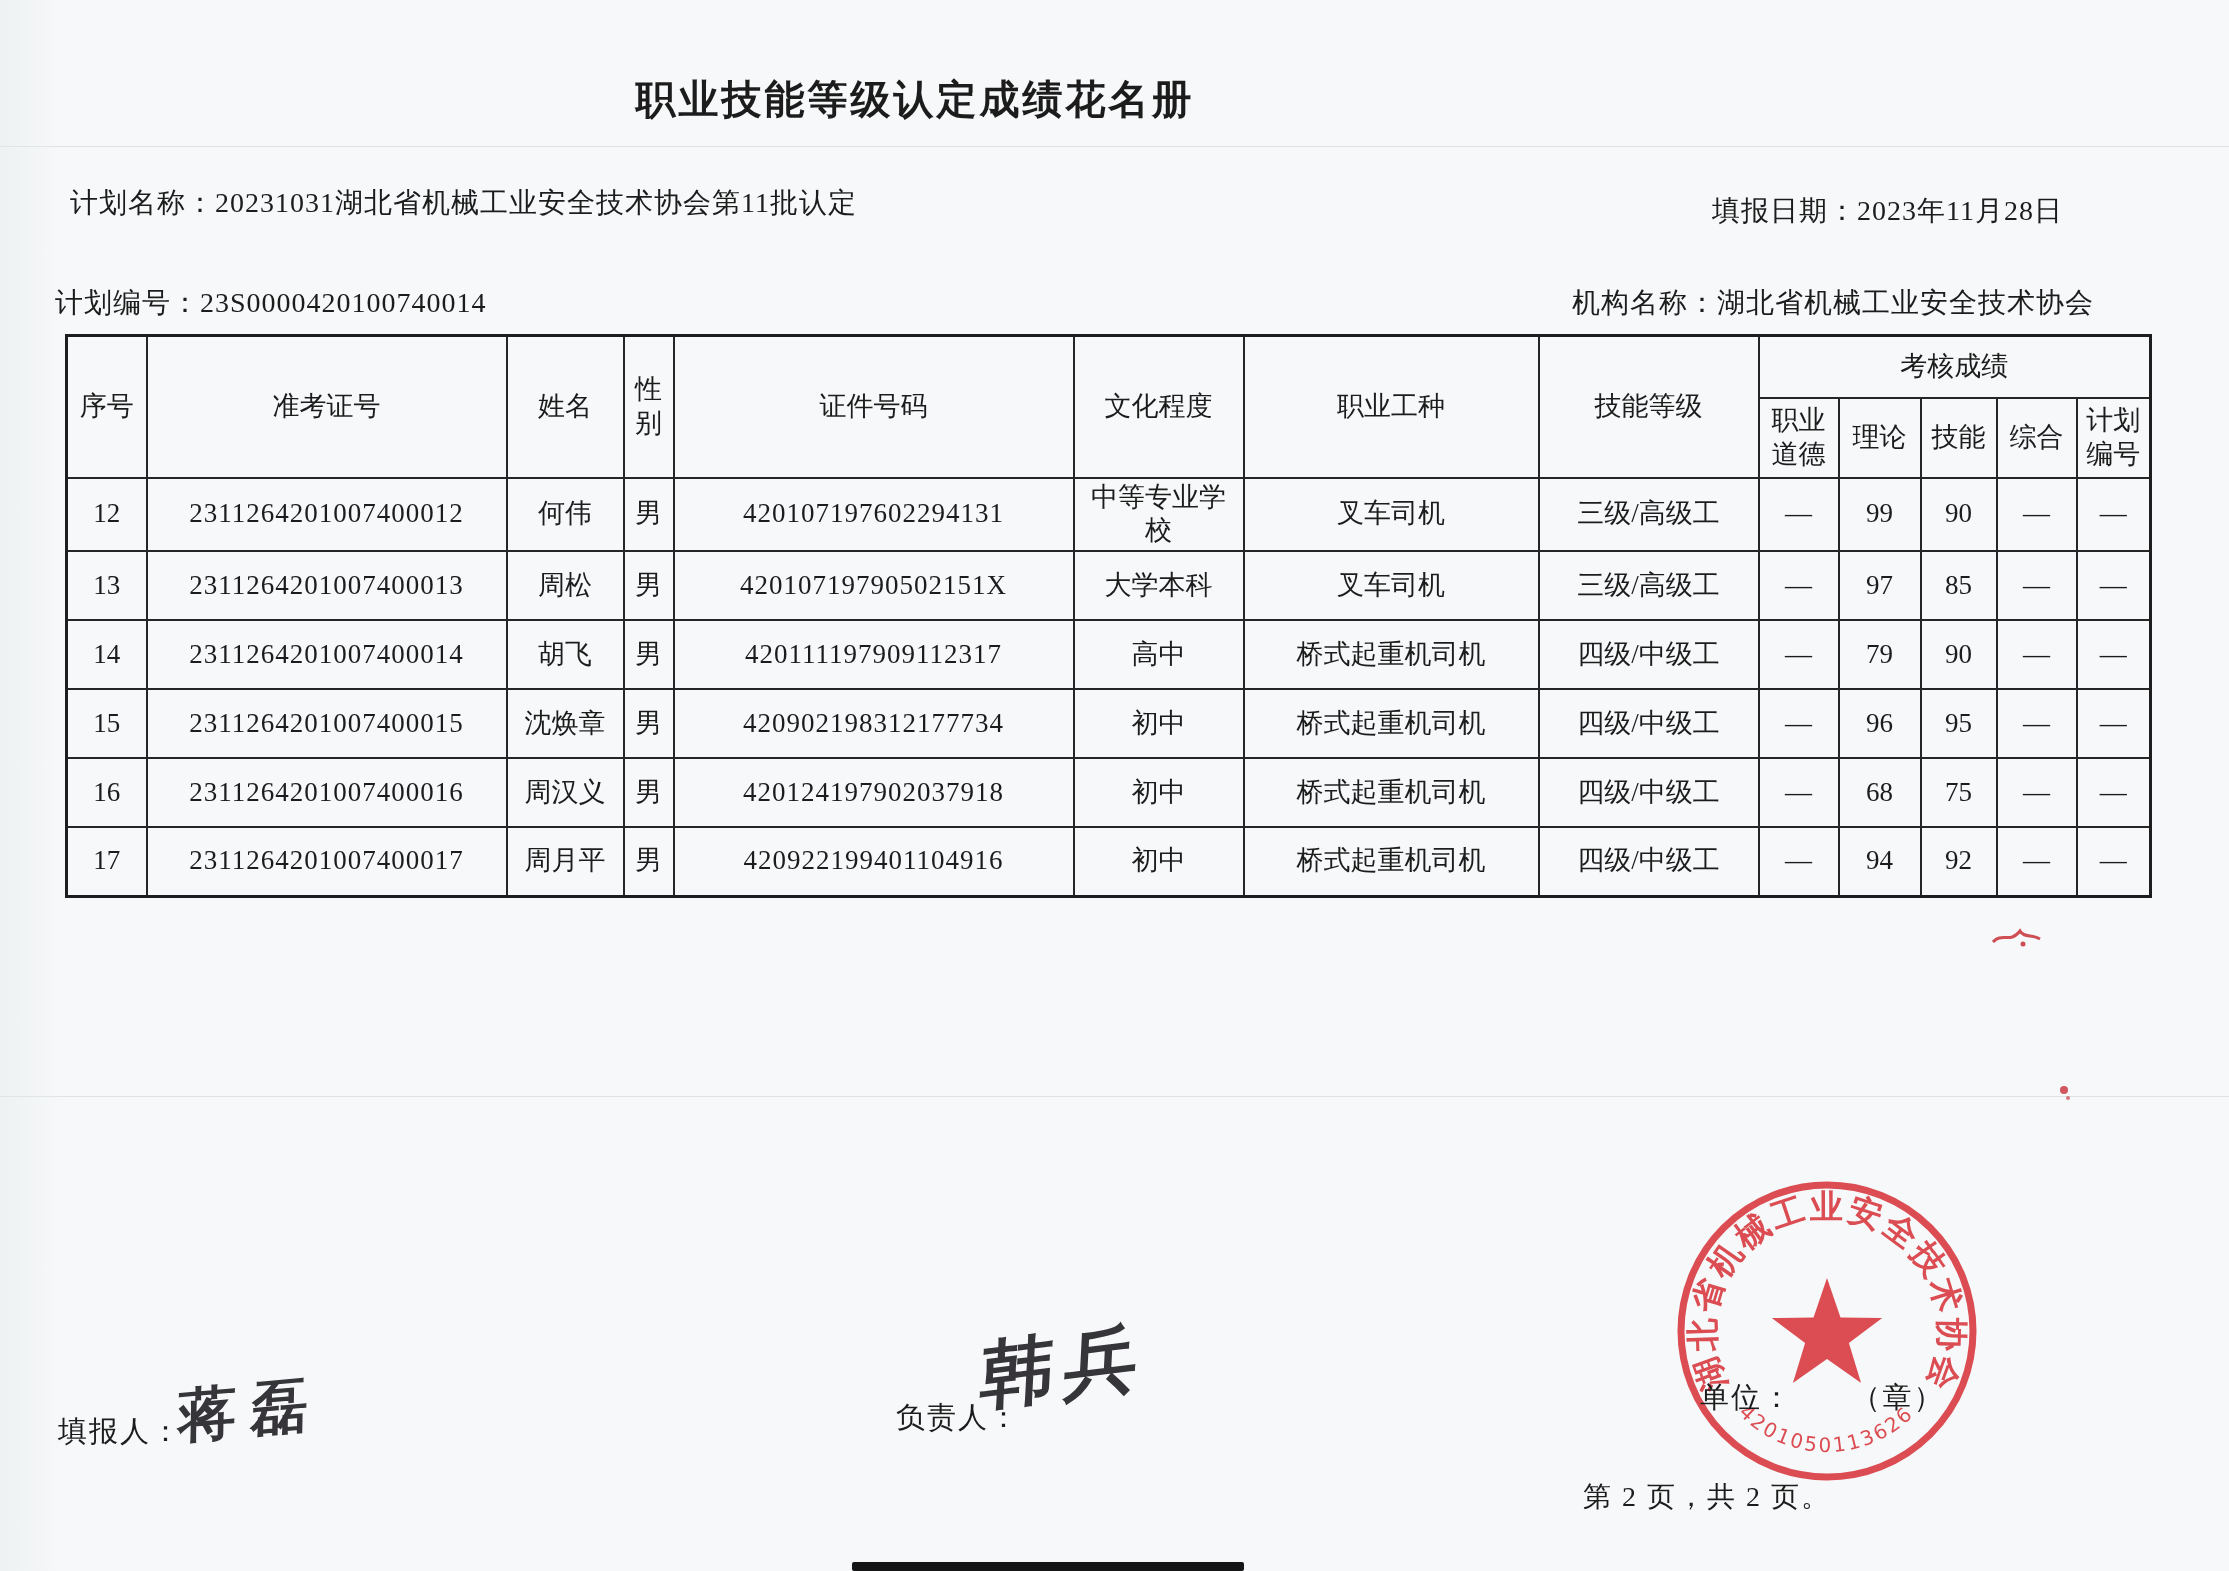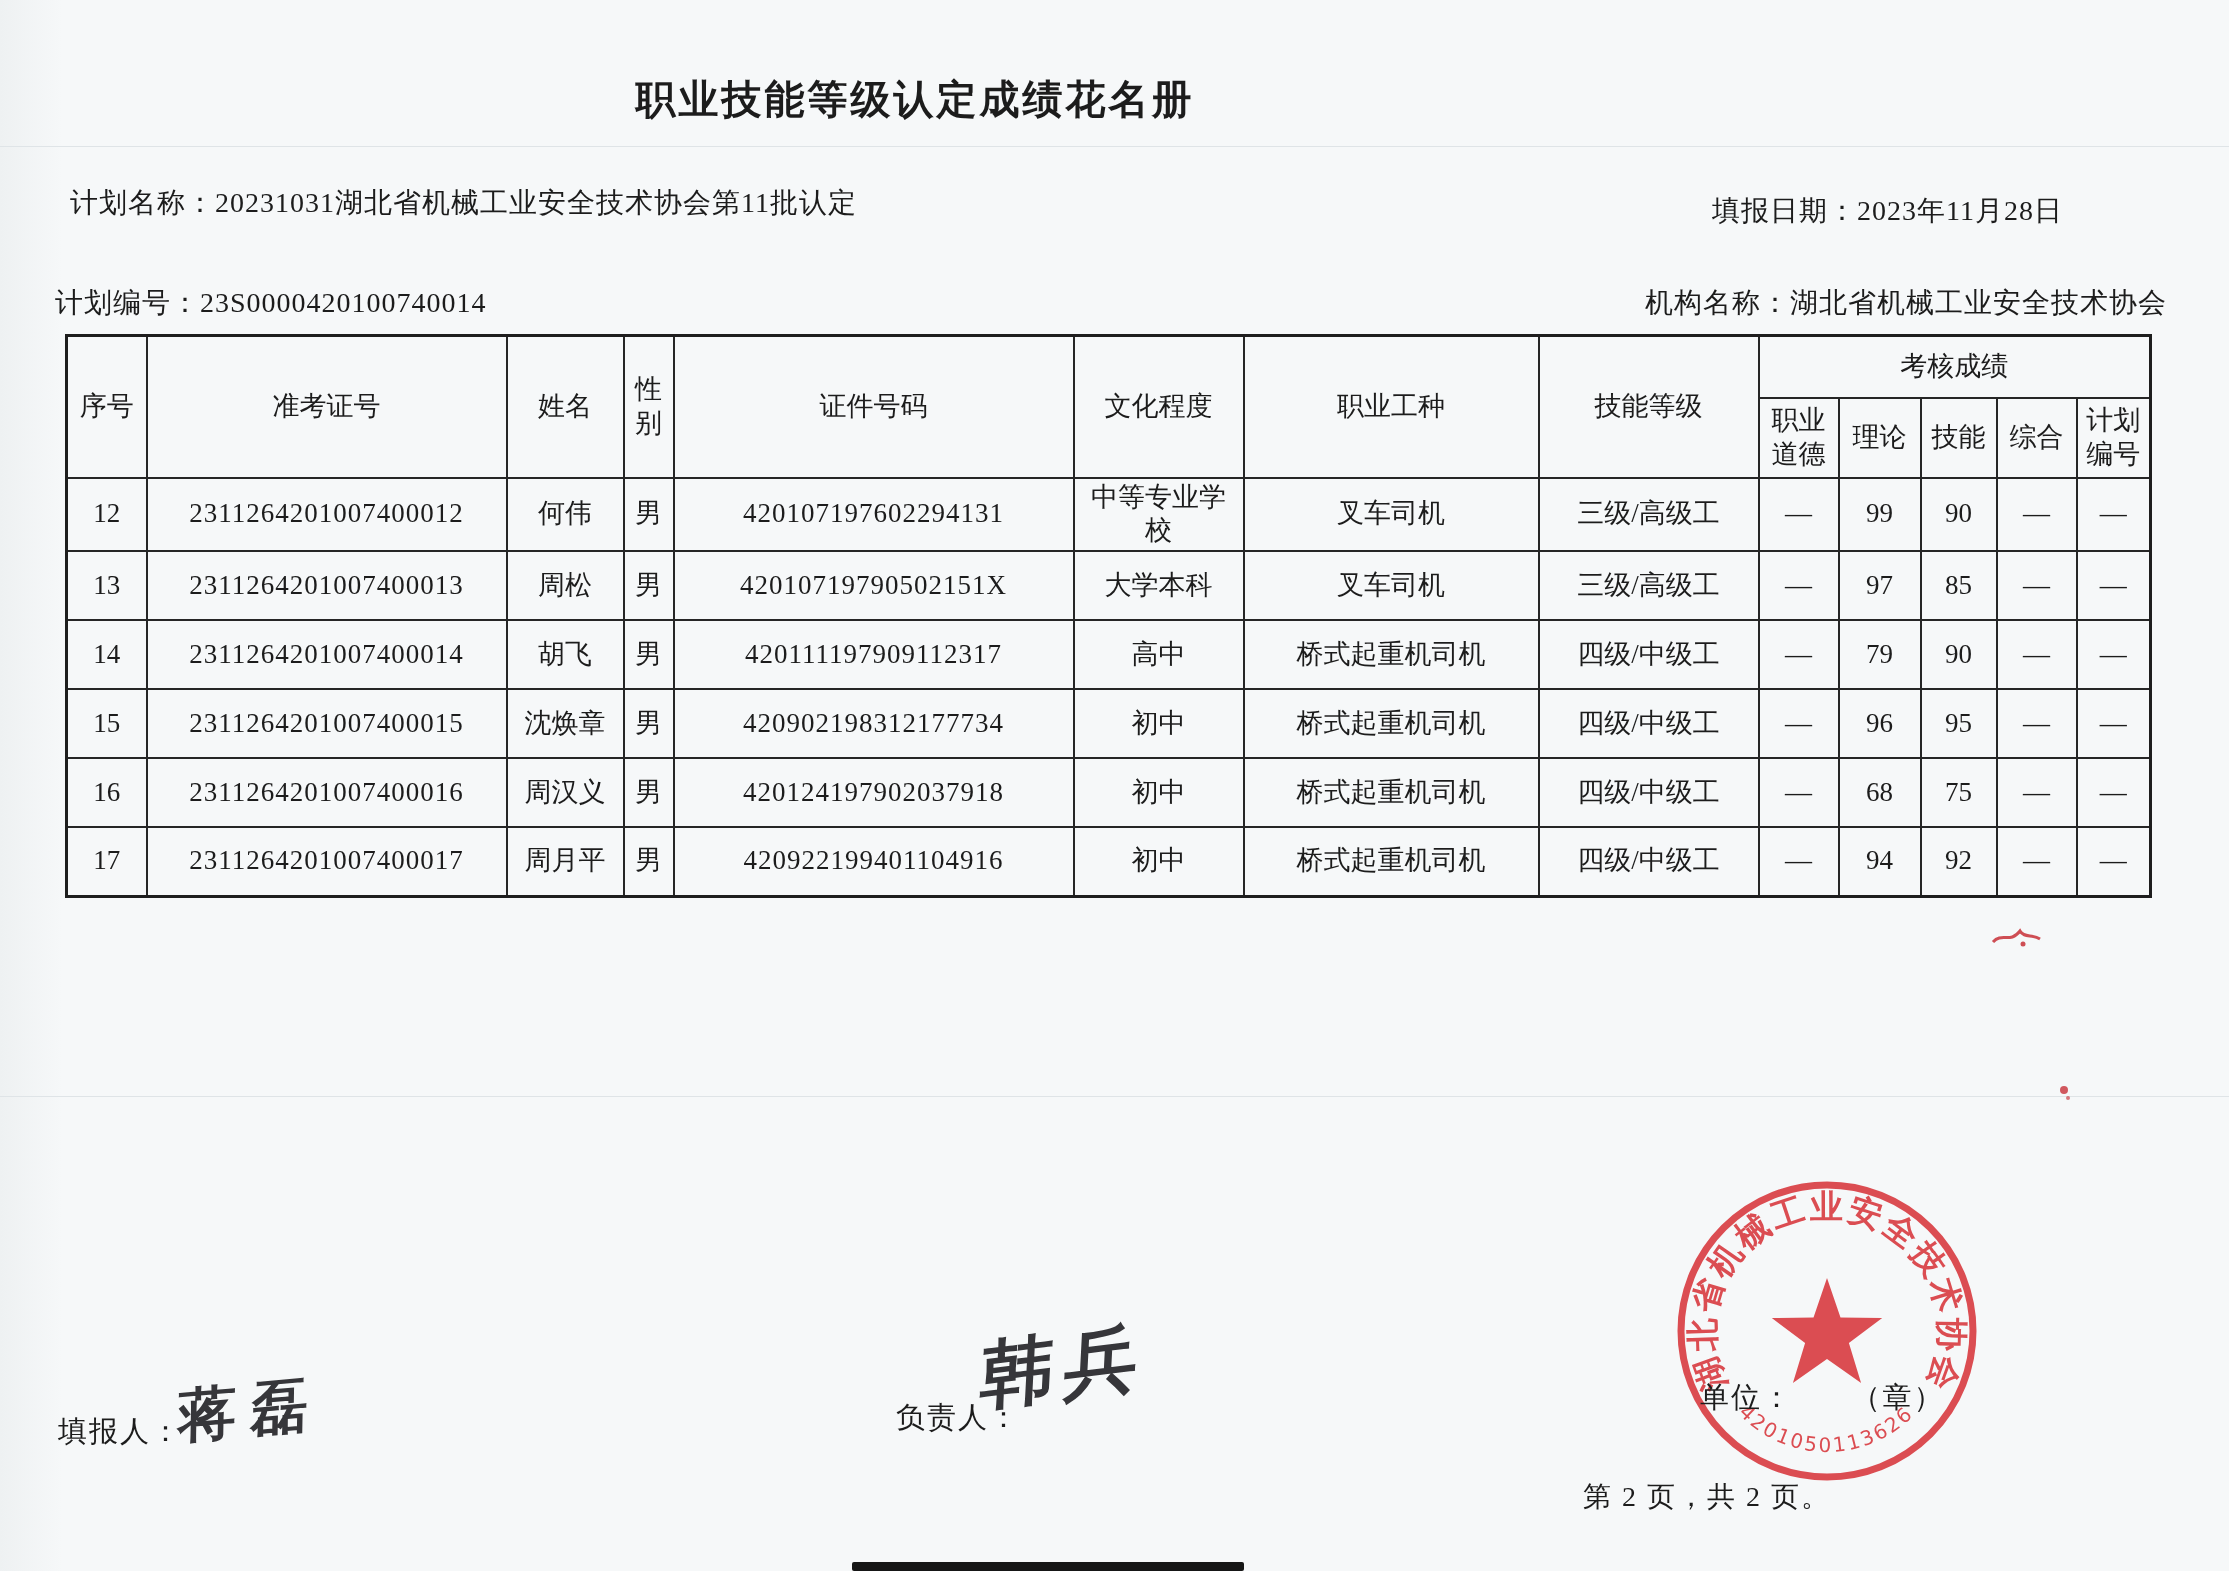--- a/index.html
+++ b/index.html
@@ -51,21 +51,21 @@
 
 <div class="abs meta" style="left:70px;top:184px;">
   <span>计划名称：</span><span>20231031湖北省机械工业安全技术协会第11批认定</span>
 </div>
 <div class="abs meta" style="left:1712px;top:192px;">
   <span>填报日期：</span><span>2023年11月28日</span>
 </div>
 <div class="abs meta" style="left:55px;top:284px;">
   <span>计划编号：</span><span>23S0000420100740014</span>
 </div>
-<div class="abs meta" style="left:1645px;top:284px;text-align:center;">
+<div class="abs meta" style="left:1572px;top:284px;text-align:center;">
   <span>机构名称：</span><span>湖北省机械工业安全技术协会</span>
 </div>
 
 <table class="roster">
   <colgroup>
     <col style="width:80px">
       <col style="width:360px">
       <col style="width:117px">
       <col style="width:50px">
     <col style="width:400px">

